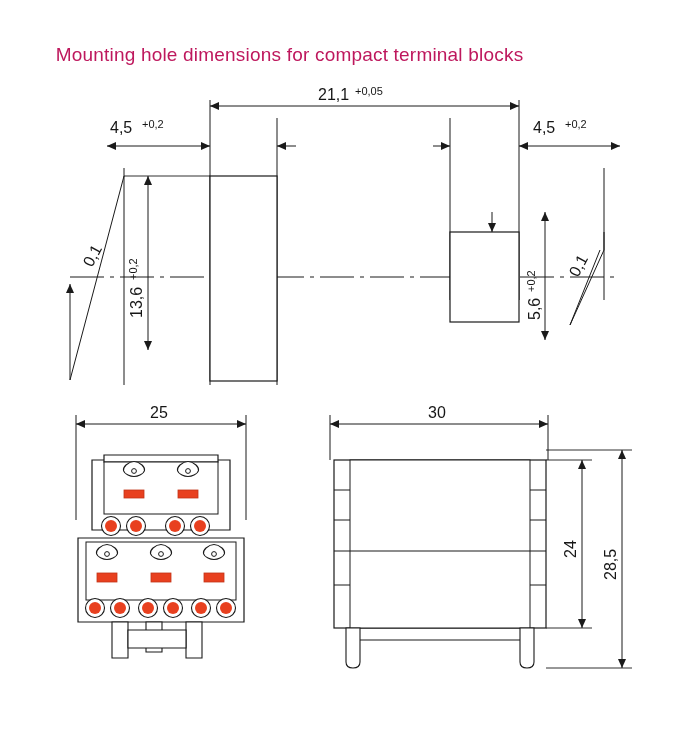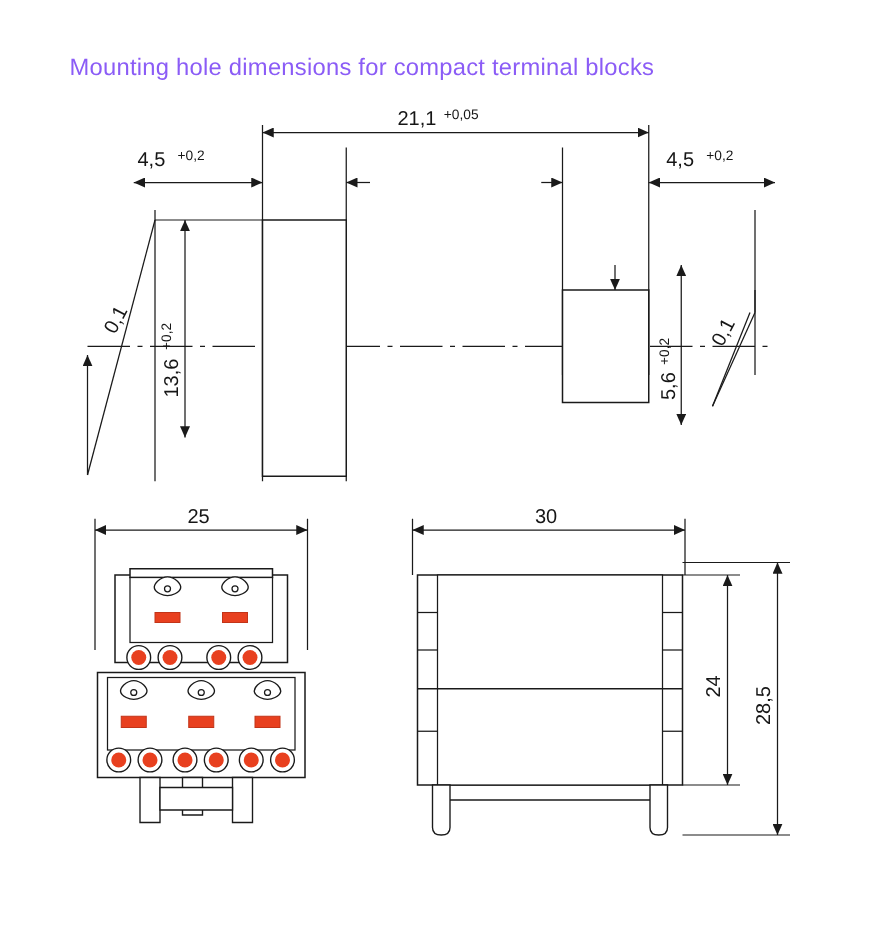--- a/index.html
+++ b/index.html
@@ -21,21 +21,21 @@
     height: 743px;
   }
   .title {
     position: absolute;
     left: 0;
     top: 44px;
     width: 579px;
     text-align: center;
     font-size: 19px;
     letter-spacing: 0.2px;
-    color: #8b5cf6;
+    color: #be185d;
     white-space: nowrap;
   }
   svg.drawing {
     position: absolute;
     left: 0;
     top: 0;
     width: 697px;
     height: 743px;
   }
   .lbl {

